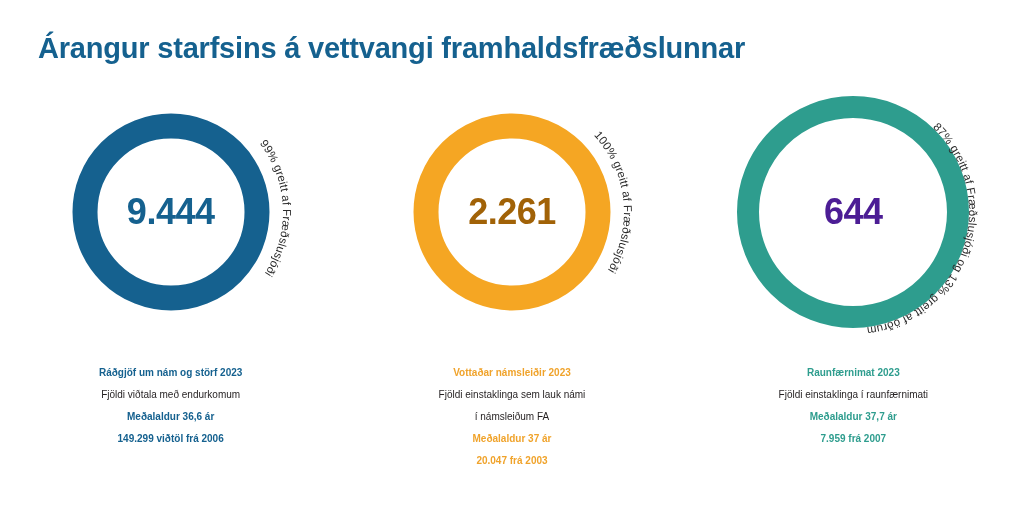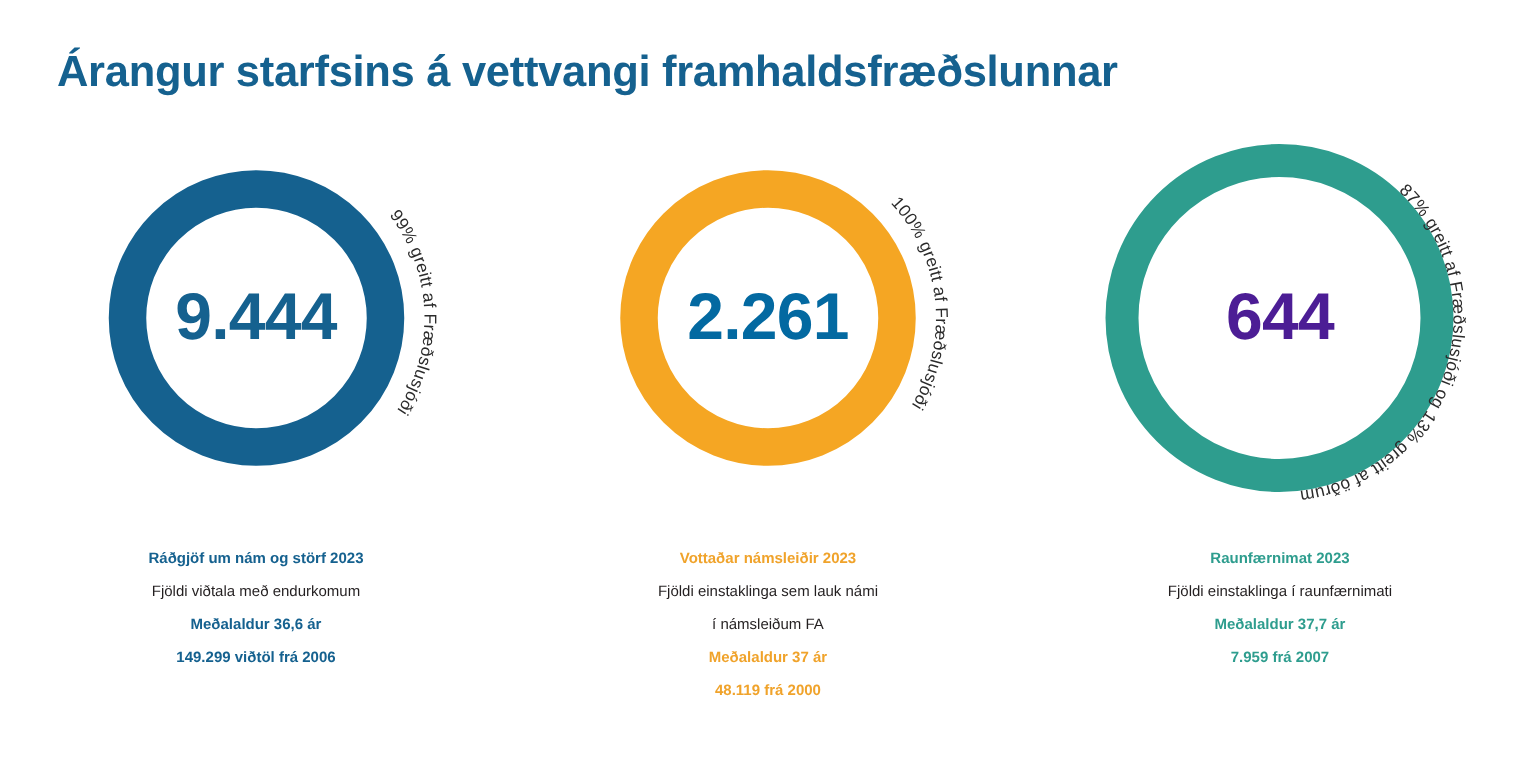--- a/index.html
+++ b/index.html
@@ -68,27 +68,27 @@
   }
   .donut-value {
     position: absolute;
     left: 0;
     top: 0;
     width: 300px;
     height: 276px;
     display: flex;
     align-items: center;
     justify-content: center;
-    font-size: 44px;
+    font-size: 36px;
     font-weight: bold;
     letter-spacing: -0.5px;
     pointer-events: none;
   }
   .donut-value.p0 { color: #15618F; }
-  .donut-value.p1 { color: #0369a1; }
+  .donut-value.p1 { color: #a16207; }
   .donut-value.p2 { color: #4c1d95; }
 
   .caption {
     margin-top: 12px;
     text-align: center;
     width: 330px;
   }
   .cap-line {
     font-size: 10px;
     line-height: 22px;
@@ -141,21 +141,21 @@
             <textPath href="#arcPath2" startOffset="13%">100% greitt af Fræðslusjóði</textPath>
           </text>
         </svg>
         <div class="donut-value p1">2.261</div>
       </div>
       <div class="caption">
         <div class="cap-line bold">Vottaðar námsleiðir 2023</div>
         <div class="cap-line body">Fjöldi einstaklinga sem lauk námi</div>
         <div class="cap-line body">í námsleiðum FA</div>
         <div class="cap-line bold">Meðalaldur 37 ár</div>
-        <div class="cap-line bold">48.119 frá 2000</div>
+        <div class="cap-line bold">20.047 frá 2003</div>
       </div>
     </div>
 
     <div class="panel p2">
       <div class="donut-wrap">
         <svg class="donut-svg" viewBox="0 0 300 276">
           <defs>
             <path id="arcPath3" d="M 150 138 m 0 -116 a 116 116 0 1 1 -0.1 0" fill="none"></path>
           </defs>
           <circle cx="150" cy="138" r="105" fill="none" stroke="#2E9D8E" stroke-width="22"></circle>

